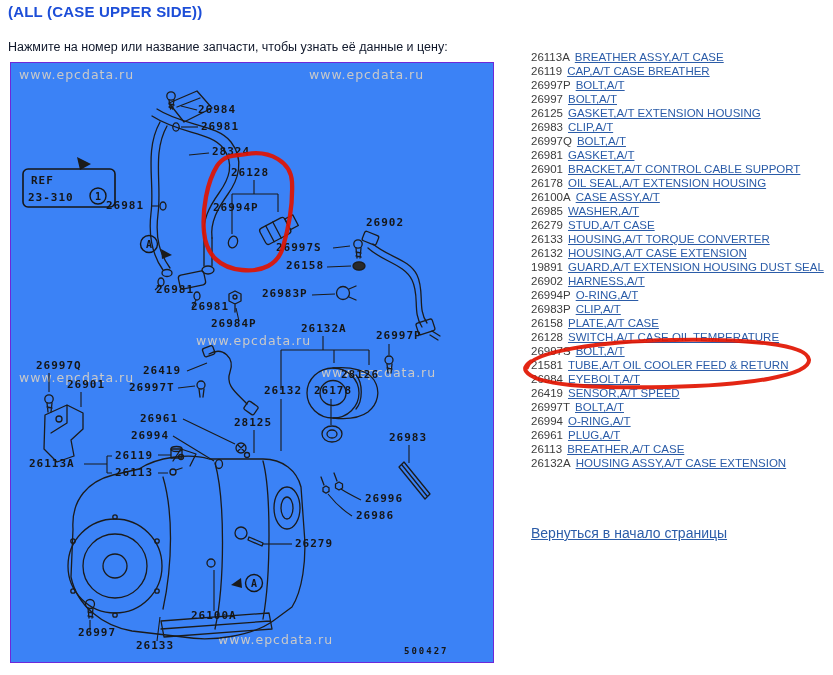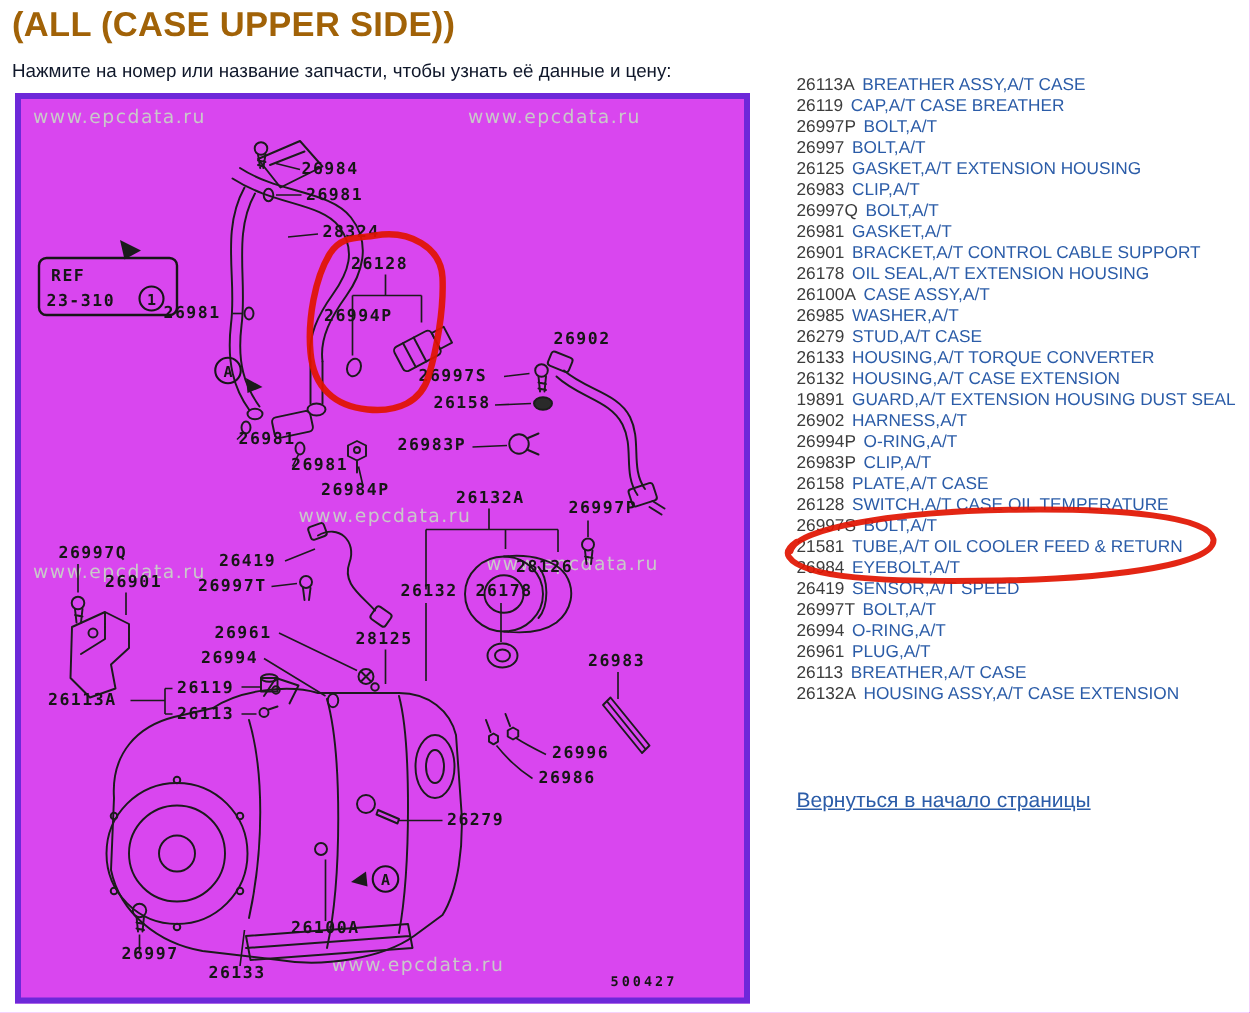--- a/index.html
+++ b/index.html
@@ -1,34 +1,34 @@
 <!DOCTYPE html>
 <html><head>
 <meta charset="utf-8">
 <style>
   html,body{margin:0;padding:0;background:#fff;}
   body{width:833px;height:675px;position:relative;overflow:hidden;
        font-family:"Liberation Sans",sans-serif;}
-  .title{position:absolute;left:8px;top:3px;font-size:23px;font-weight:bold;
-         color:#a16207;letter-spacing:.2px;}
+  .title{position:absolute;left:8px;top:3px;font-size:15px;font-weight:bold;
+         color:#1d4ed8;letter-spacing:.2px;}
   .subtitle{position:absolute;left:8px;top:40px;font-size:12.5px;color:#0f172a;}
   #diagram{position:absolute;left:10px;top:62px;width:482px;height:599px;
-           border:4px solid #6d28d9;background:#d946ef;}
+           border:1px solid #6d28d9;background:#3b82f6;}
   #dsvg{position:absolute;left:0;top:0;}
   text.lbl{font-family:"DejaVu Sans Mono",monospace;font-size:11px;font-weight:bold;
            fill:#161616;letter-spacing:1px;cursor:pointer;}
   text.lbl.small{font-size:9px;letter-spacing:2px;}
   text.wm{font-family:"DejaVu Sans",sans-serif;font-size:12.5px;fill:#c9c9c9;
           letter-spacing:1px;}
   text.marker{font-family:"DejaVu Sans Mono",monospace;font-size:10px;font-weight:bold;
           fill:#161616;text-anchor:middle;}
   #parts{position:absolute;left:531px;top:50px;font-size:11.5px;color:#3c3c3c;}
   .row{height:14px;line-height:14px;white-space:nowrap;}
   .num{color:#3c3c3c;margin-right:5px;cursor:pointer;}
-  a.nm{color:#2b5ca8;cursor:pointer;margin-top:27px;}
+  a.nm{color:#2b5ca8;text-decoration:underline;cursor:pointer;margin-top:27px;}
   #backlink{position:absolute;left:531px;top:525px;font-size:14px;
             color:#2b5ca8;text-decoration:underline;cursor:pointer;}
   #list-highlight{position:absolute;left:505px;top:333px;pointer-events:none;}
 </style>
 </head>
 <body>
 
 <div class="title">(ALL (CASE UPPER SIDE))</div>
 <div class="subtitle">Нажмите на номер или название запчасти, чтобы узнать её данные и цену:</div>
 

